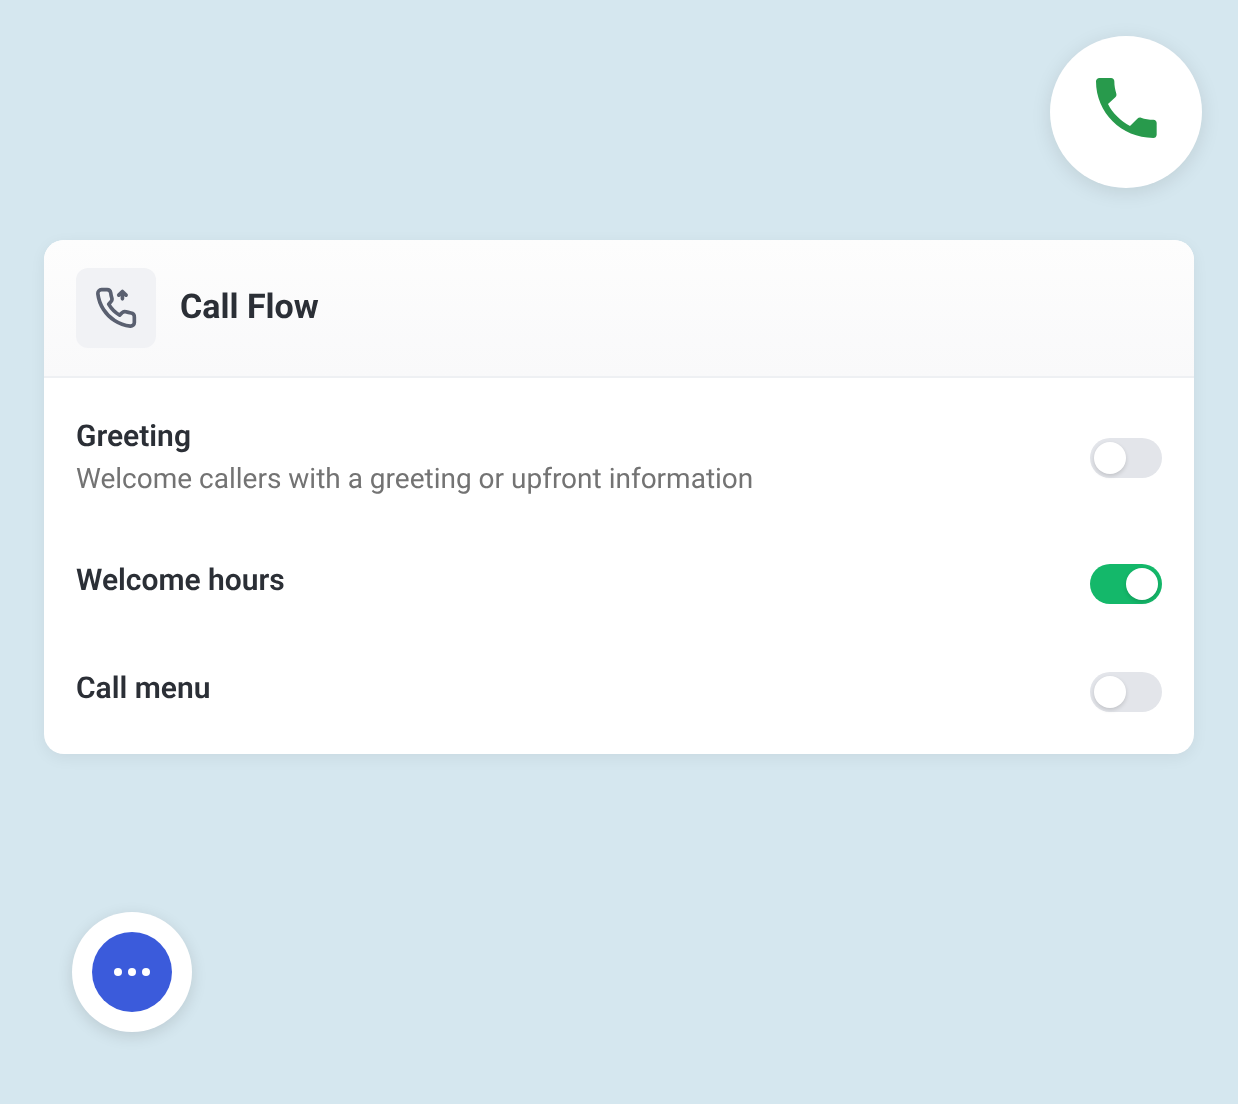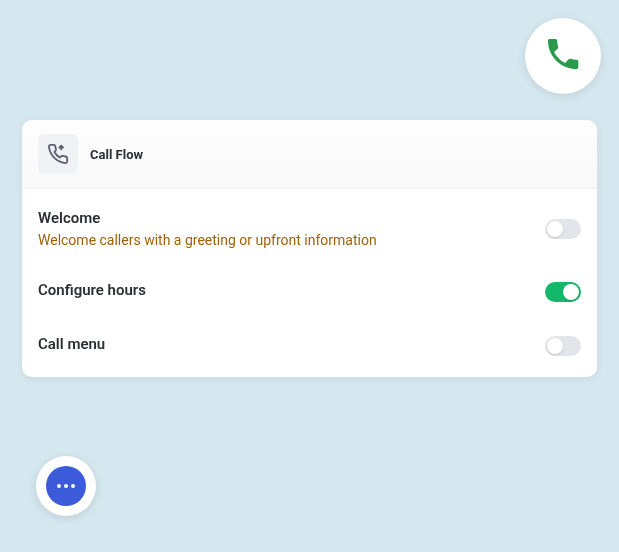--- a/index.html
+++ b/index.html
@@ -49,21 +49,21 @@
     background: #f1f2f5;
     display: flex;
     align-items: center;
     justify-content: center;
     margin-right: 12px;
     flex-shrink: 0;
   }
   .header-icon svg { width: 22px; height: 22px; }
   .header-text { display: flex; flex-direction: column; }
   .header-title {
-    font-size: 13px;
+    font-size: 17px;
     font-weight: 700;
     color: #2b2f36;
   }
   .header-sub {
     font-size: 13px;
     color: #8a8f99;
     margin-top: 2px;
   }
   .row {
     display: flex;
@@ -74,21 +74,21 @@
   .row + .row { padding-top: 12px; }
   .row-text { flex: 1; padding-right: 16px; }
   .row-title {
     font-size: 15px;
     font-weight: 600;
     color: #2b2f36;
     margin-bottom: 4px;
   }
   .row-desc {
     font-size: 14px;
-    color: #a16207;
+    color: #737373;
     line-height: 1.3;
   }
   .toggle {
     width: 36px;
     height: 20px;
     border-radius: 10px;
     position: relative;
     flex-shrink: 0;
     cursor: pointer;
   }
@@ -157,31 +157,31 @@
         <path d="M22 16.9v3a2 2 0 0 1-2.2 2 19.8 19.8 0 0 1-8.6-3.1 19.5 19.5 0 0 1-6-6A19.8 19.8 0 0 1 2.1 4.2 2 2 0 0 1 4.1 2h3a2 2 0 0 1 2 1.7c.1.9.3 1.9.6 2.8a2 2 0 0 1-.5 2.1L8 9.9a16 16 0 0 0 6 6l1.3-1.3a2 2 0 0 1 2.1-.5c.9.3 1.9.5 2.8.6a2 2 0 0 1 1.8 2.2z"></path>
       </svg>
     </div>
     <div class="header-text">
       <div class="header-title">Call Flow</div>
     </div>
   </div>
 
   <div class="row">
     <div class="row-text">
-      <div class="row-title">Welcome</div>
+      <div class="row-title">Greeting</div>
       <div class="row-desc">Welcome callers with a greeting or upfront information</div>
     </div>
     <div class="toggle off">
         <div class="knob"></div>
       </div>
   </div>
 
   <div class="row">
     <div class="row-text">
-      <div class="row-title">Configure hours</div>
+      <div class="row-title">Welcome hours</div>
     </div>
     <div class="toggle on">
         <div class="knob"></div>
       </div>
   </div>
 
   <div class="row">
     <div class="row-text">
       <div class="row-title">Call menu</div>
     </div>

